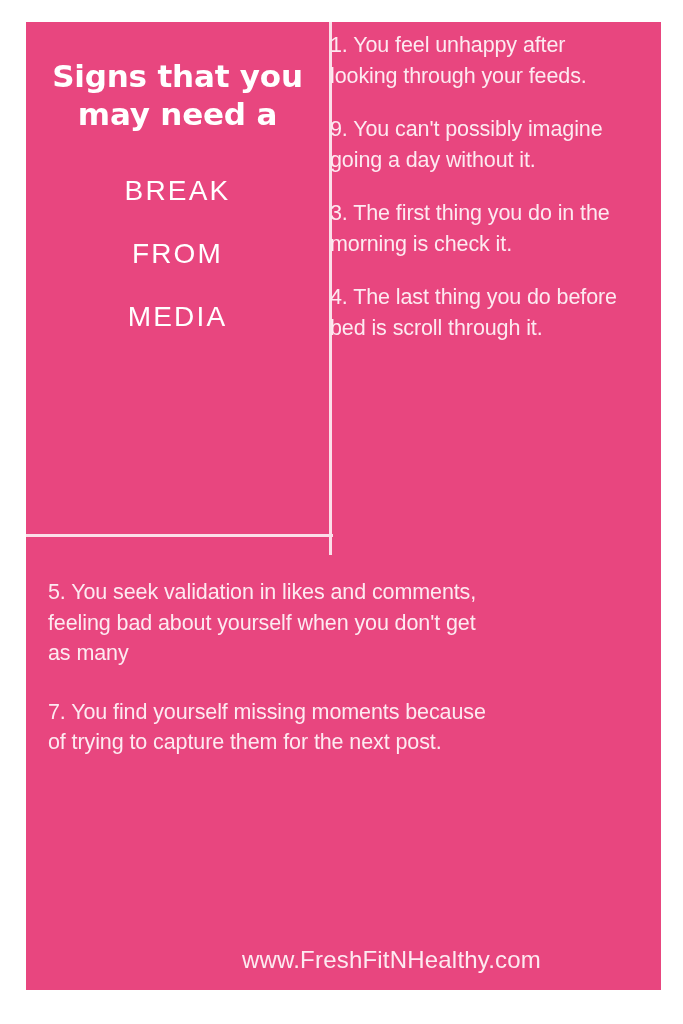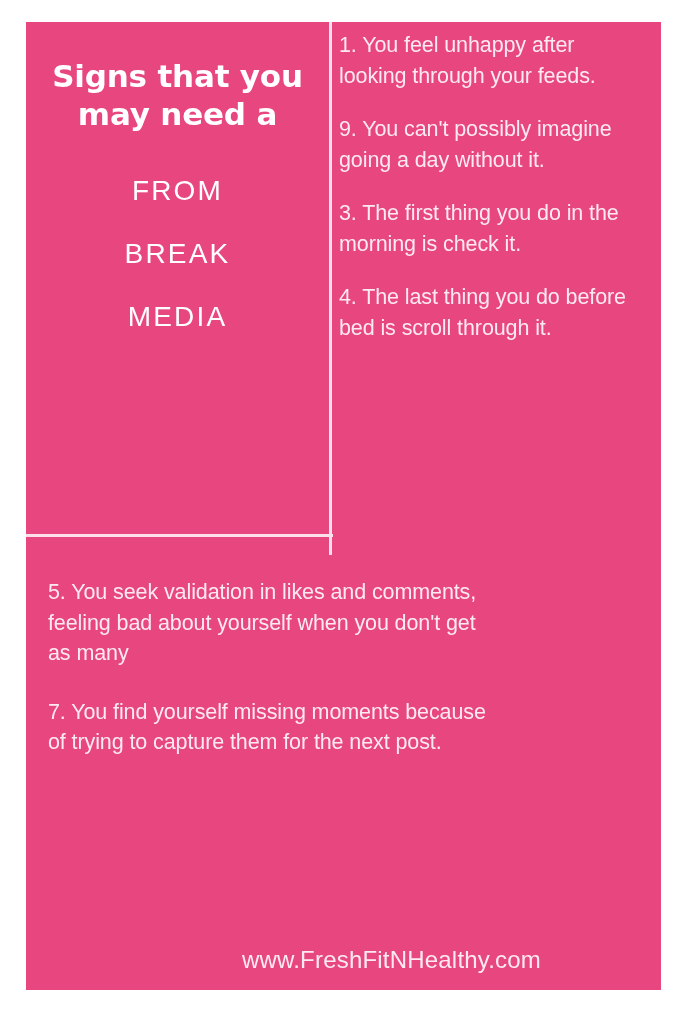--- a/index.html
+++ b/index.html
@@ -79,21 +79,21 @@
     font-weight: normal;
     font-size: 28px;
     letter-spacing: 2.2px;
     line-height: 1;
     padding: 17px 0 18px 0;
   }
 
   
   .right-col {
     position: absolute;
-    left: 313px;
+    left: 304px;
     top: 0px;
     width: 322px;
     height: 545px;
     box-sizing: border-box;
     padding: 8px 23px 0 0;
   }
   .right-col .item {
     margin: 0 0 23px 0;
     color: #fdeaf1;
     font-family: "Liberation Sans", sans-serif;
@@ -139,22 +139,22 @@
 
 <div class="poster">
 
   <div class="v-divider"></div>
   <div class="h-divider"></div>
 
   <div class="left-col">
     <h1 class="poster-title">Signs that you may need a</h1>
 
     <ul class="keyword-stack">
+      <li class="keyword">BREAK</li>
       <li class="keyword">FROM</li>
-      <li class="keyword">BREAK</li>
       <li class="keyword">MEDIA</li>
     </ul>
   </div>
 
   <div class="right-col">
     <p class="item">1. You feel unhappy after looking through your feeds.</p>
     <p class="item">9. You can't possibly imagine going a day without it.</p>
     <p class="item">3. The first thing you do in the morning is check it.</p>
     <p class="item">4. The last thing you do before bed is scroll through it.</p>
   </div>

